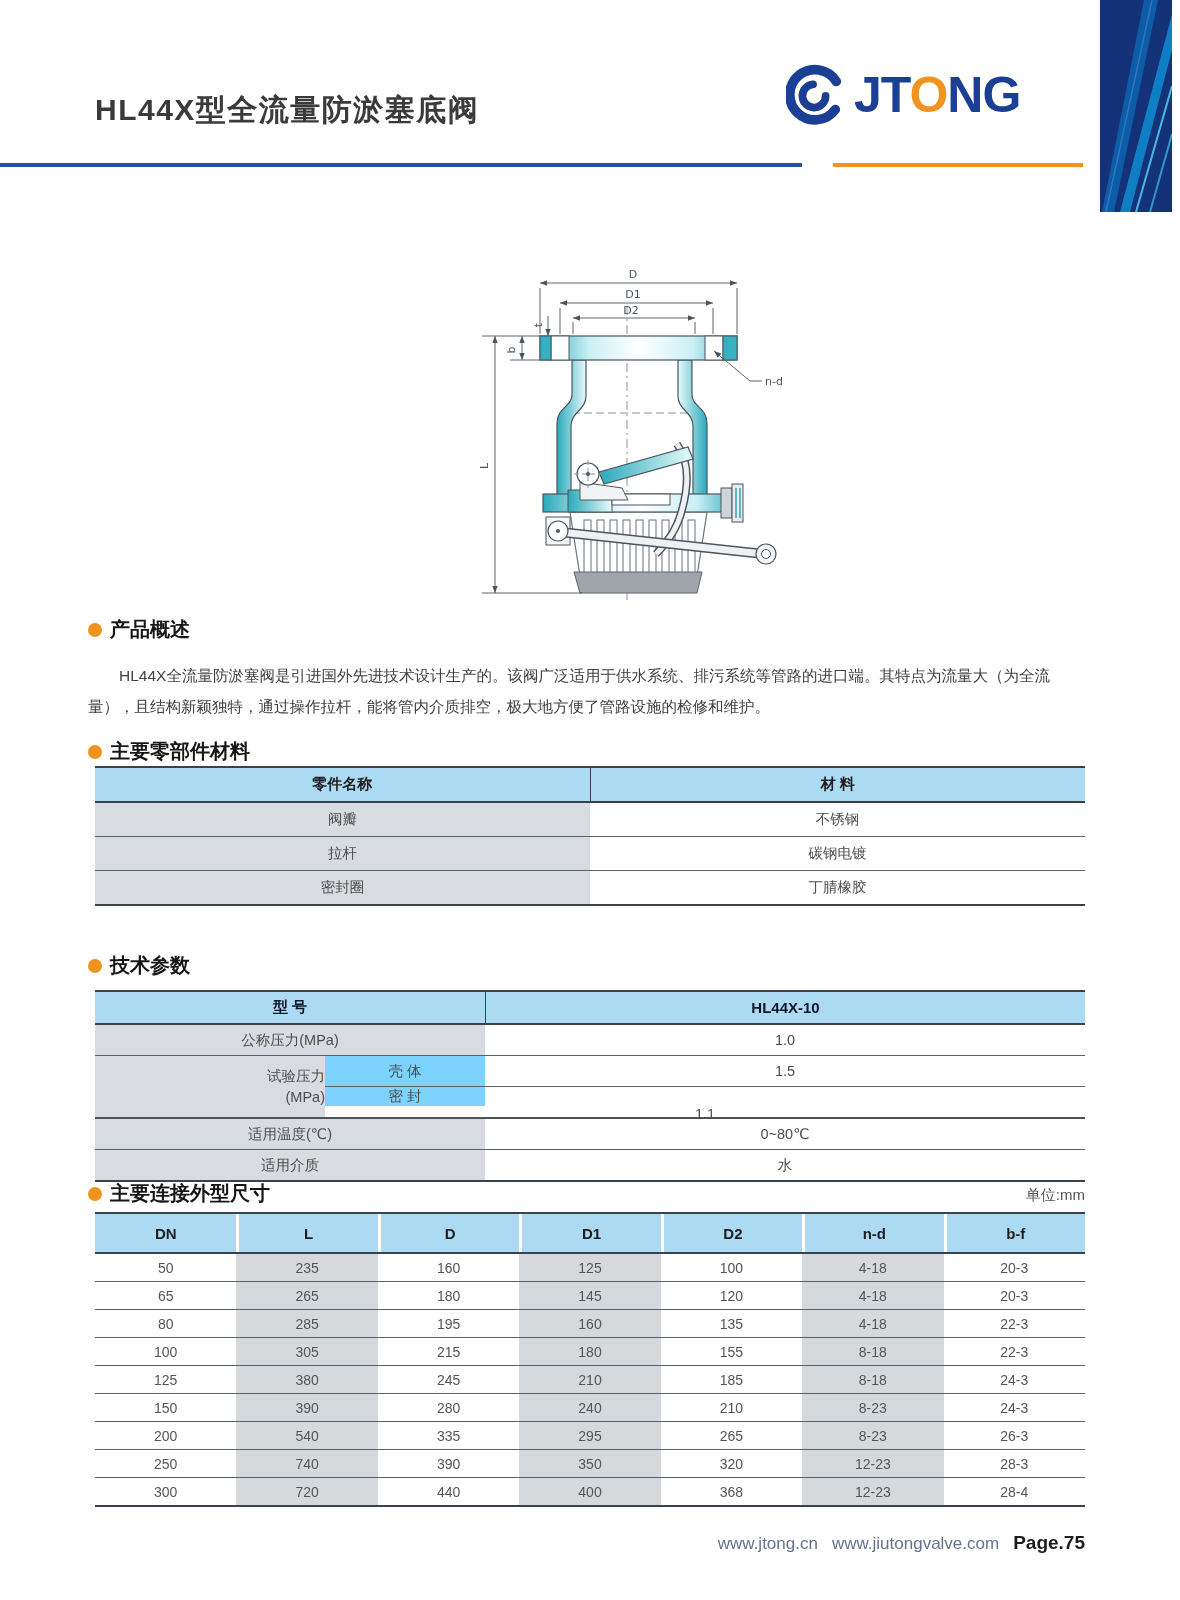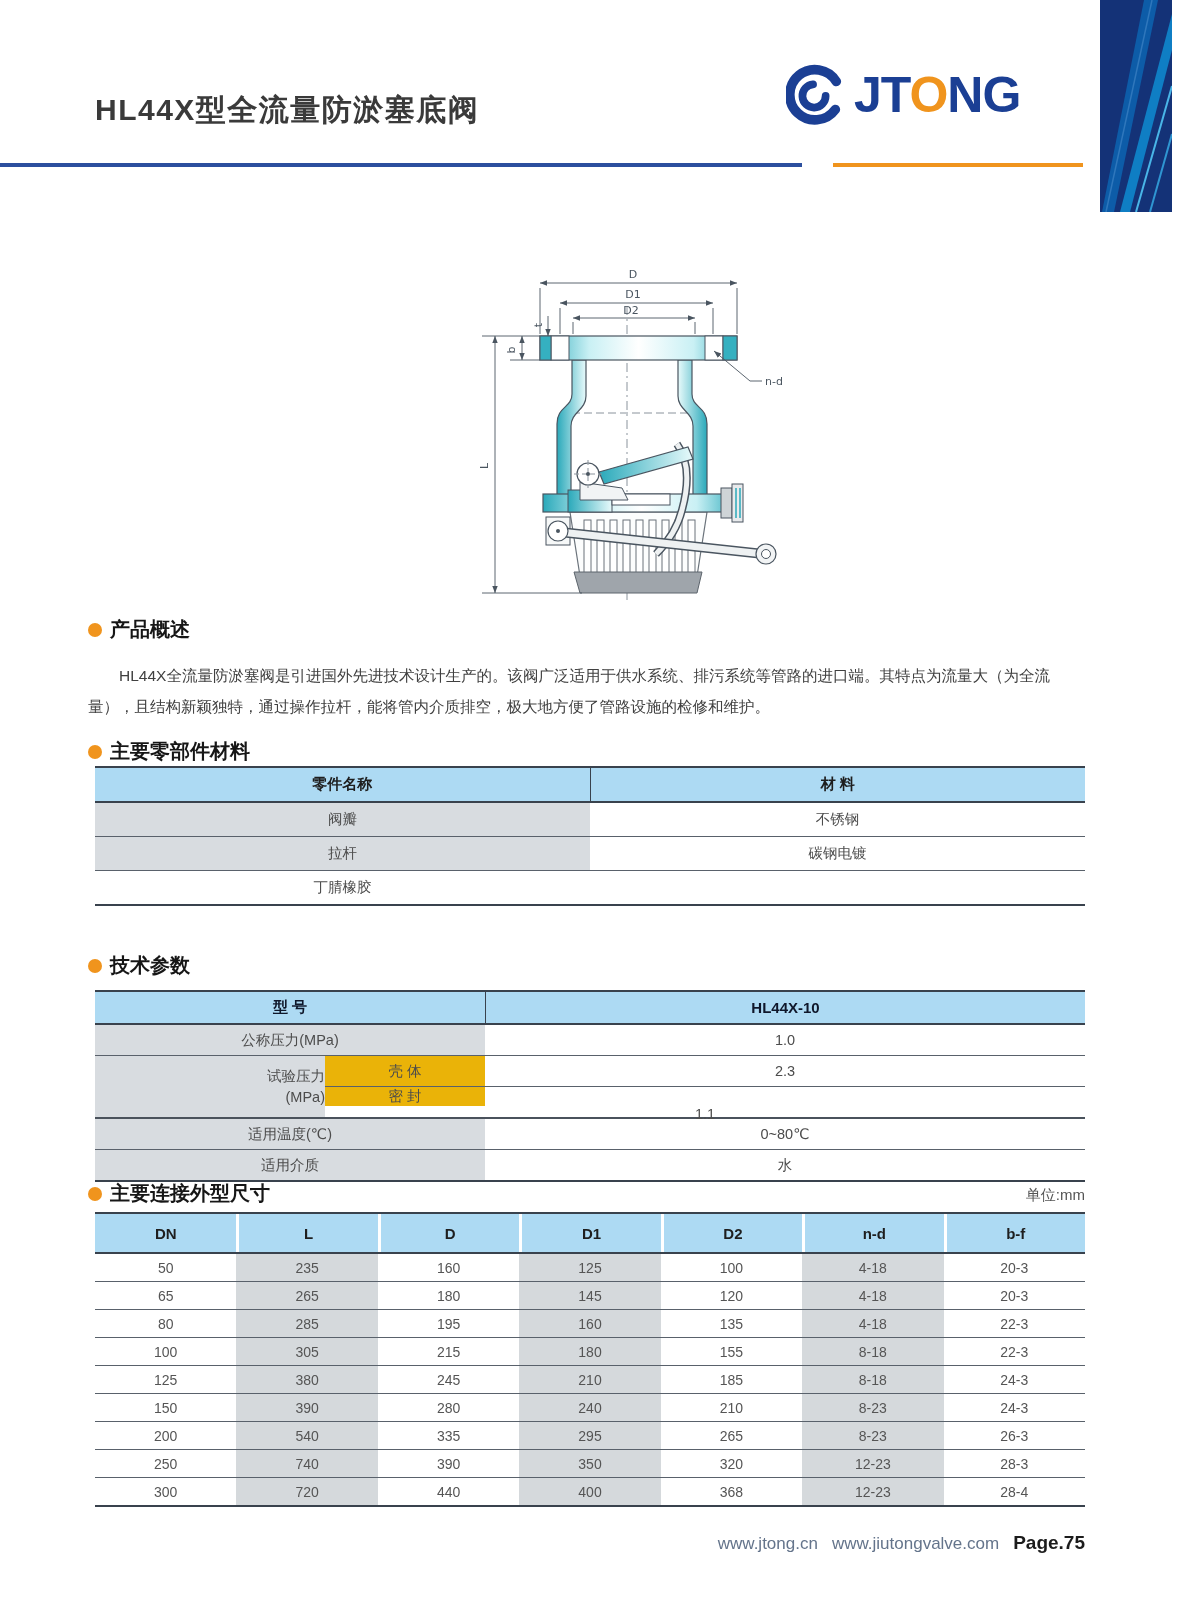--- a/index.html
+++ b/index.html
@@ -53,21 +53,21 @@
   .t2 .row{display:flex;height:30px;}
   .t2 .row.b1{border-bottom:1px solid #59616b;}
   .t2 .lab{width:390px;background:#d8dce0;}
   .t2 .val{flex:1;}
   .t2 .test{display:flex;border-bottom:2px solid #4a525c;}
   .t2 .test-label{width:230px;background:#d8dce0;display:flex;flex-direction:column;
                   align-items:flex-end;justify-content:center;line-height:21px;}
   .t2 .test-right{flex:1;}
   .t2 .test-row{display:flex;height:30px;}
   .t2 .test-row+.test-row{border-top:1px solid #59616b;flex-direction:column;}
-  .t2 .test-sub{width:160px;background:#eab308;}
+  .t2 .test-sub{width:160px;background:#7dd3fc;}
   .t2 .test-val{flex:1;}
 
   
   .unit{position:absolute;left:95px;top:1186px;width:990px;text-align:right;
         font-size:15px;color:#555;}
   .t3{position:absolute;left:95px;top:1212px;width:990px;
       border-top:2px solid #39424d;border-bottom:2px solid #39424d;}
   .t3 .hrow{display:grid;grid-template-columns:repeat(7,1fr);height:38px;
             border-bottom:2px solid #39424d;}
   .t3 .hcell{background:#addaf3;display:flex;align-items:center;justify-content:center;
@@ -234,20 +234,21 @@
     </div>
     <div class="row">
       <div class="c1 ctr">阀瓣</div>
       <div class="c2 ctr">不锈钢</div>
     </div>
     <div class="row">
       <div class="c1 ctr">拉杆</div>
       <div class="c2 ctr">碳钢电镀</div>
     </div>
     <div class="row">
+      <div class="c1 ctr">密封圈</div>
       <div class="c2 ctr">丁腈橡胶</div>
     </div>
   </div>
 
   <div class="sec-head" style="top:952px;">
     <span class="dot"></span>
     <span>技术参数</span>
   </div>
   <div class="t2">
     <div class="hrow">
@@ -259,21 +260,21 @@
       <div class="val ctr">1.0</div>
     </div>
     <div class="test">
       <div class="test-label">
         <div>试验压力</div>
         <div>(MPa)</div>
       </div>
       <div class="test-right">
         <div class="test-row">
           <div class="test-sub ctr">壳 体</div>
-          <div class="test-val ctr">2.3</div>
+          <div class="test-val ctr">1.5</div>
         </div>
         <div class="test-row">
           <div class="test-sub ctr">密 封</div>
           <div class="test-val ctr">1.1</div>
         </div>
       </div>
     </div>
     <div class="row b1">
       <div class="lab ctr">适用温度(℃)</div>
       <div class="val ctr">0~80℃</div>

